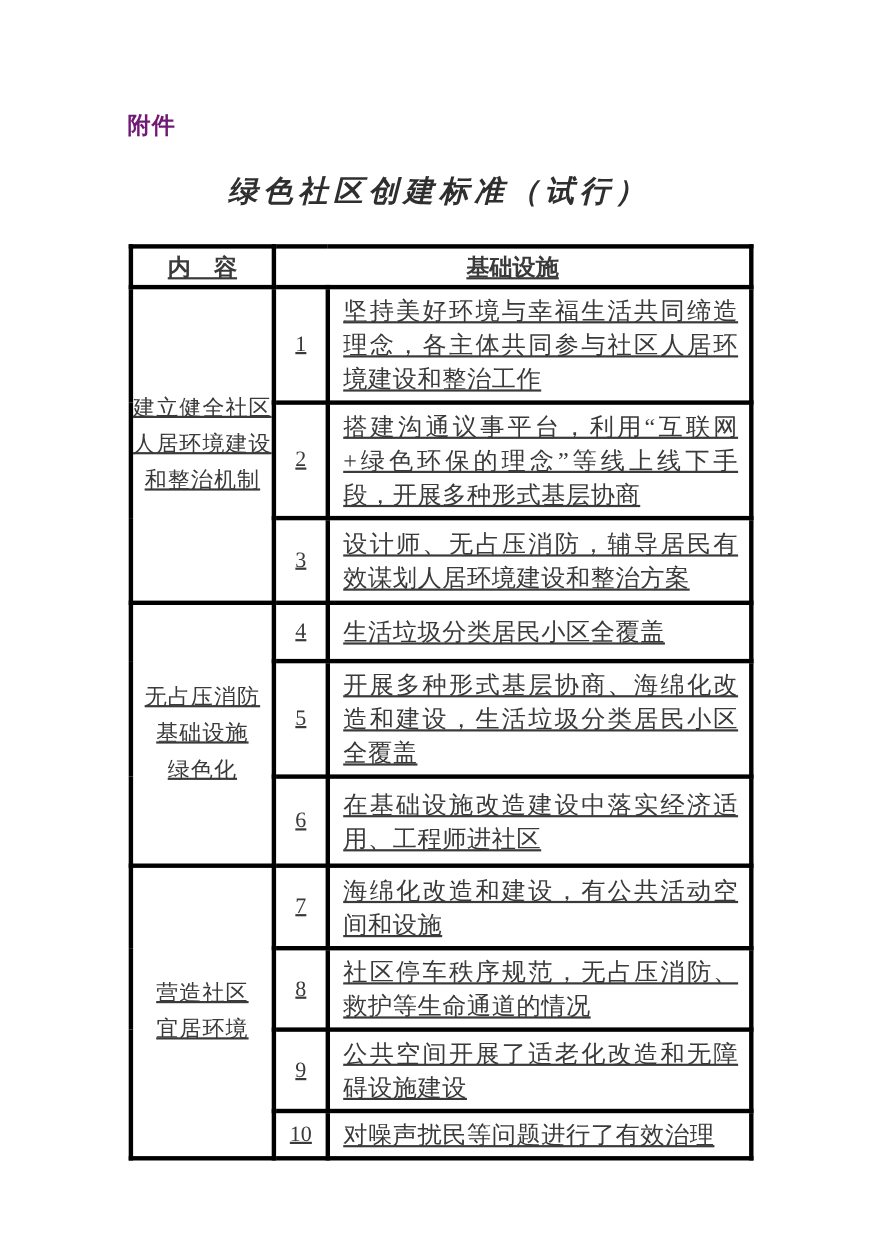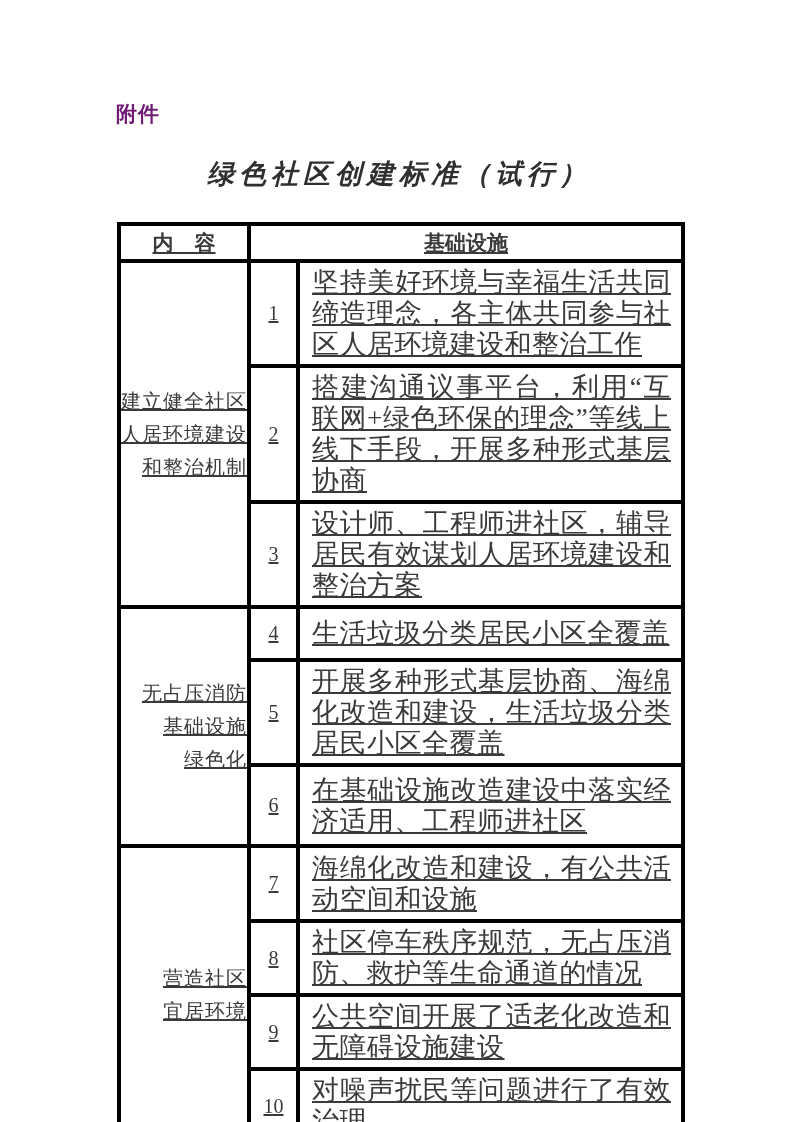--- a/index.html
+++ b/index.html
@@ -54,34 +54,34 @@
   }
   th.h-content, th.h-standard {
     font-family: "Liberation Sans", sans-serif;
     font-weight: bold;
     font-size: 21px;
     text-align: center;
     height: 37px;
     color: #333333;
   }
   td.cat {
-    text-align: right;
+    text-align: center;
     font-size: 20px;
     line-height: 33px;
     white-space: pre-line;
     font-family: "Liberation Serif", serif;
     letter-spacing: 1px;
   }
   td.num {
     text-align: center;
     font-family: "Liberation Serif", serif;
     font-size: 20px;
   }
   td.txt {
-    font-size: 27px;
+    font-size: 22px;
     line-height: 31px;
     padding: 4px 10px 4px 12px;
     text-align: justify;
     letter-spacing: 0.5px;
   }
 </style>
 </head>
 <body>
 
 <div class="page">
@@ -109,21 +109,21 @@
 和整治机制</td>
         <td class="num">1</td>
         <td class="txt">坚持美好环境与幸福生活共同缔造理念，各主体共同参与社区人居环境建设和整治工作</td>
       </tr>
       <tr style="height:100px;">
         <td class="num">2</td>
         <td class="txt">搭建沟通议事平台，利用“互联网+绿色环保的理念”等线上线下手段，开展多种形式基层协商</td>
       </tr>
       <tr style="height:77px;">
         <td class="num">3</td>
-        <td class="txt">设计师、工程师进社区，辅导居民有效谋划人居环境建设和整治方案</td>
+        <td class="txt">设计师、无占压消防，辅导居民有效谋划人居环境建设和整治方案</td>
       </tr>
 
       <tr style="height:53px;">
         <td class="cat" rowspan="3">无占压消防
 基础设施
 绿色化</td>
         <td class="num">4</td>
         <td class="txt">生活垃圾分类居民小区全覆盖</td>
       </tr>
       <tr style="height:76px;">

